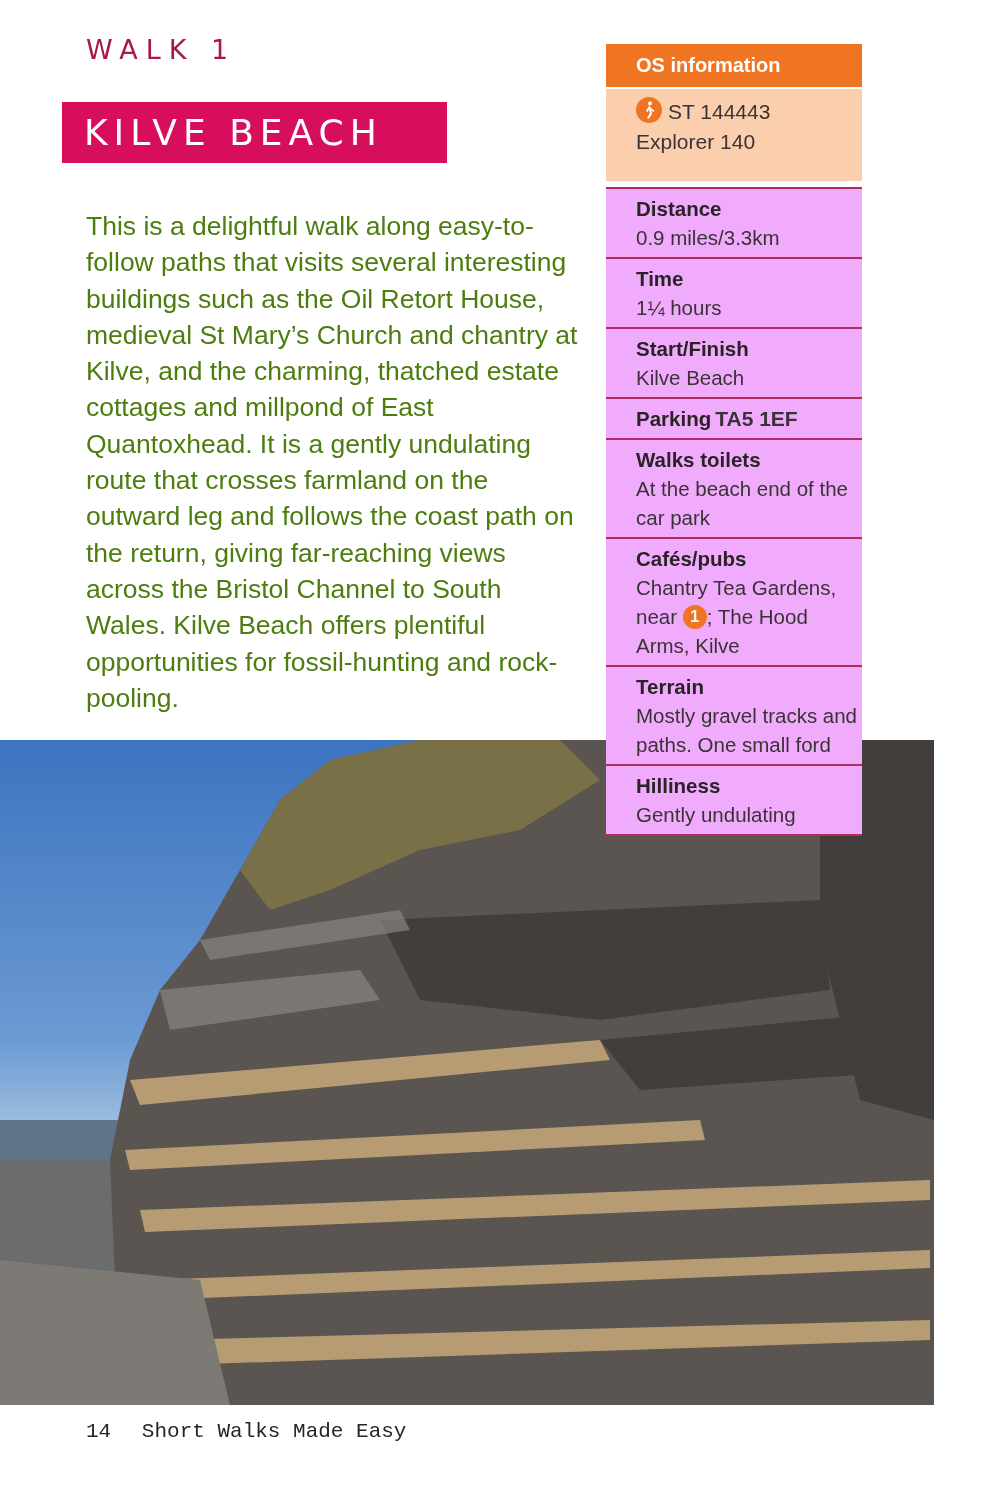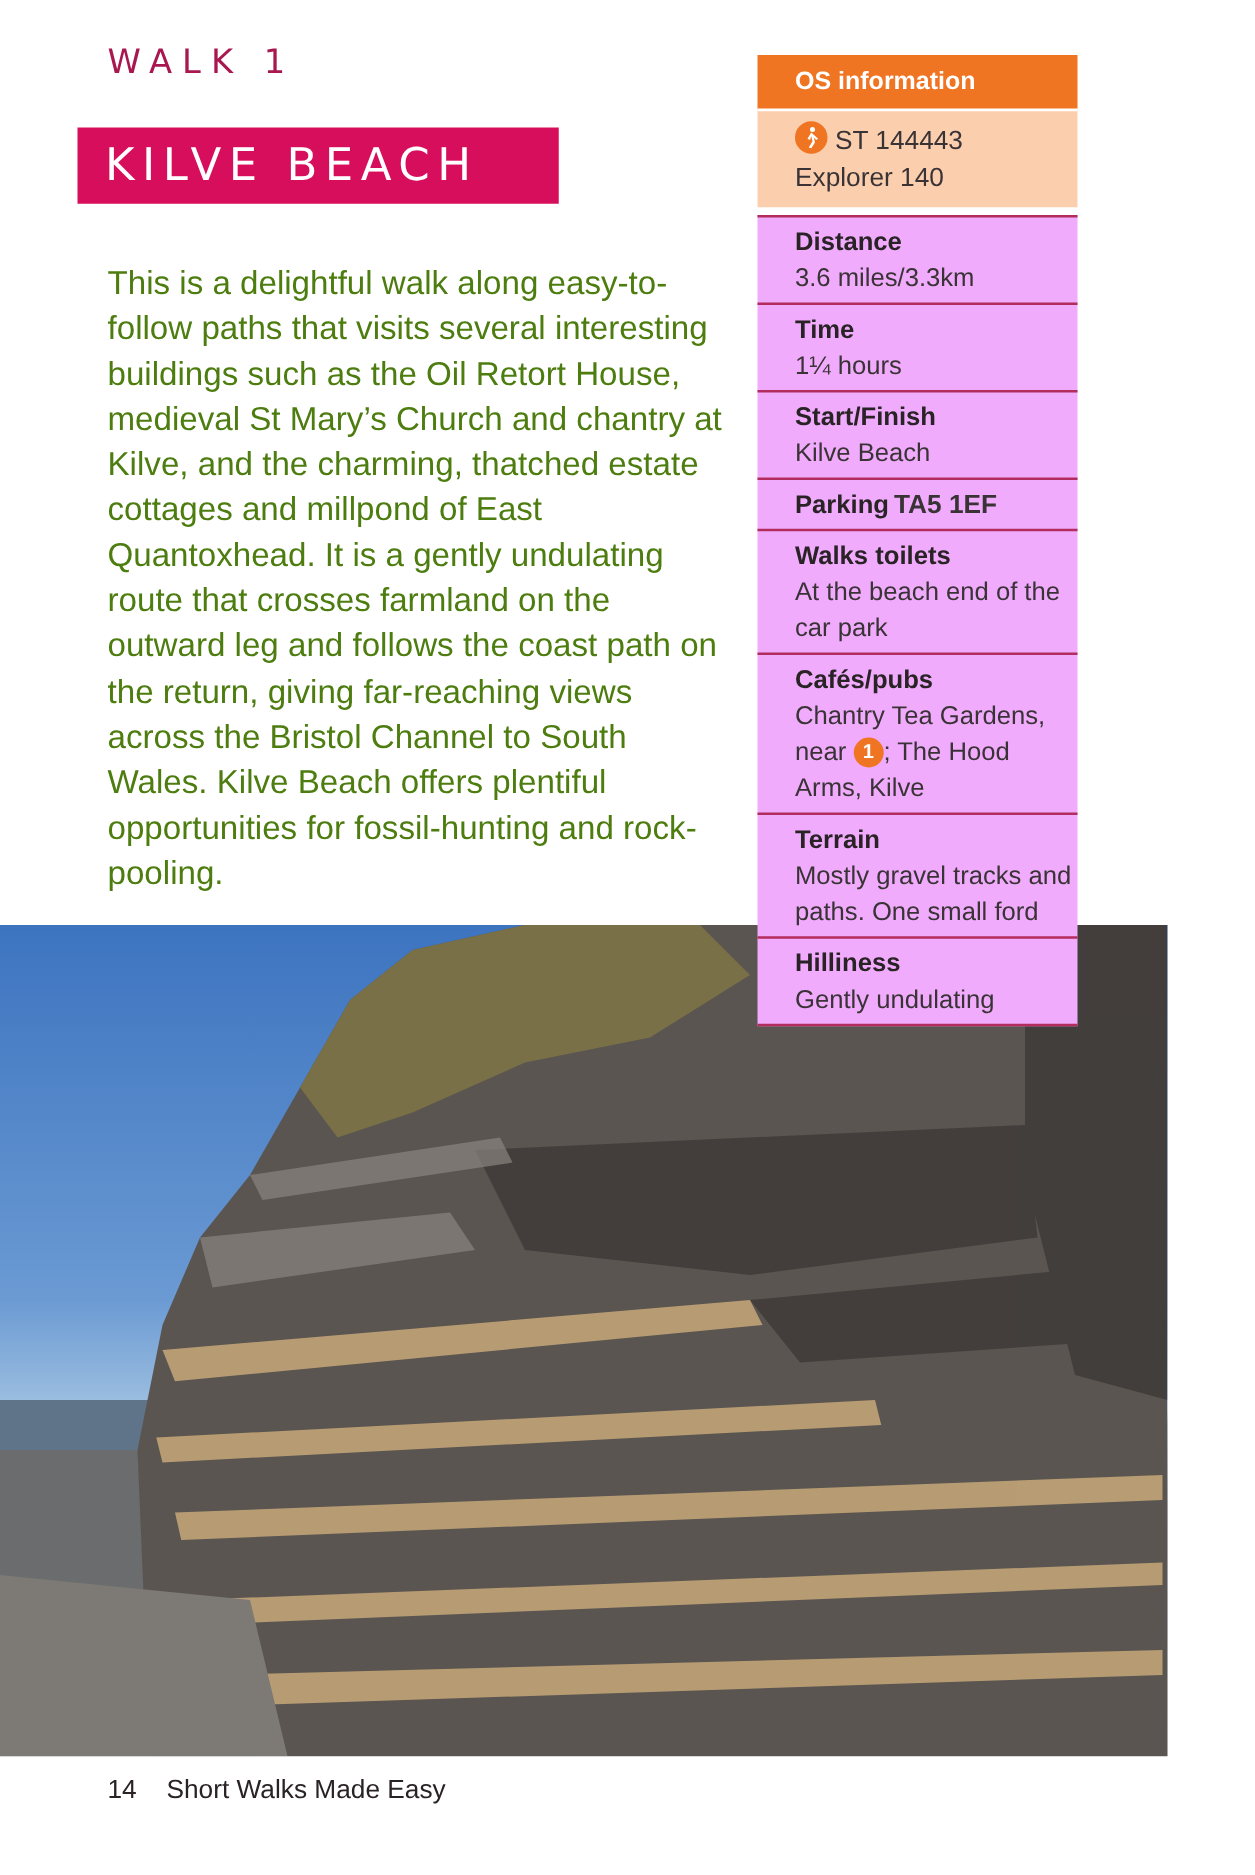--- a/index.html
+++ b/index.html
@@ -34,42 +34,42 @@
 
     .sidebar {
       position: absolute; left: 606px; top: 44px; width: 256px;
       font-family: "Liberation Sans", sans-serif;
     }
     .os-head {
       background: #f07522; height: 43px; display: flex; align-items: center; padding-left: 30px;
       color: #ffffff; font-weight: bold; font-size: 20px;
     }
     .os-body {
-      background: #fbcfae; padding: 8px 0 8px 30px; font-size: 21px; line-height: 30px; color: #3a3336;
+      background: #fbcfae; padding: 8px 0 24px 30px; font-size: 21px; line-height: 30px; color: #3a3336;
       border-top: 2px solid #ffffff;
     }
     .os-body .walker {
       display: inline-block; width: 26px; height: 26px; border-radius: 50%;
       background: #f07522; vertical-align: -4px; margin-right: 6px; position: relative;
     }
     .os-body .walker svg { position: absolute; left: 3px; top: 3px; }
     .gap { height: 6px; background: #ffffff; }
     .info { background: #f0abfc; border-top: 2px solid #b22d5d; }
     .row { padding: 5px 0 5px 30px; border-bottom: 2px solid #b22d5d; }
     .row .k { font-weight: bold; font-size: 20.5px; line-height: 29px; color: #2a2326; }
     .row .k small { font-weight: bold; font-size: 21px; margin-left: 4px; color: #3a3336; }
     .row .v { font-size: 20.5px; line-height: 29px; color: #3a3336; }
     .badge {
       display: inline-block; width: 24px; height: 24px; border-radius: 50%;
       background: #f07522; color: #ffffff; font-weight: bold; font-size: 16px;
       text-align: center; line-height: 24px; vertical-align: 2px;
     }
 
     .footer {
-      position: absolute; left: 86px; top: 1420px; font-family: Liberation Sans, sans-serif;
+      position: absolute; left: 86px; top: 1420px; font-family: Liberation Mono, monospace;
       font-size: 21px; color: #2a2326; text-align: center;
     }
     .footer .num { margin-right: 18px; }
   </style>
 </head>
 <body>
 
 <div class="walk-label">WALK 1</div>
 <div class="title-bar">
   <span>KILVE BEACH</span>
@@ -118,21 +118,21 @@
           <path d="M10 6 L7 11 L9 12 L10 9 L11 13 L8 18 L10 18.5 L13 14 L12 10 L14 12 L15.5 11 Z" fill="#fff"></path>
         </svg>
       </span><span>ST 144443</span>
     </div>
     <div>Explorer 140</div>
   </div>
   <div class="gap"></div>
   <div class="info">
     <div class="row">
       <div class="k">Distance</div>
-      <div class="v">3.6 miles/3.3km</div>
+      <div class="v">0.9 miles/3.3km</div>
     </div>
     <div class="row">
       <div class="k">Time</div>
       <div class="v">1¼ hours</div>
     </div>
     <div class="row">
       <div class="k">Start/Finish</div>
       <div class="v">Kilve Beach</div>
     </div>
     <div class="row">

